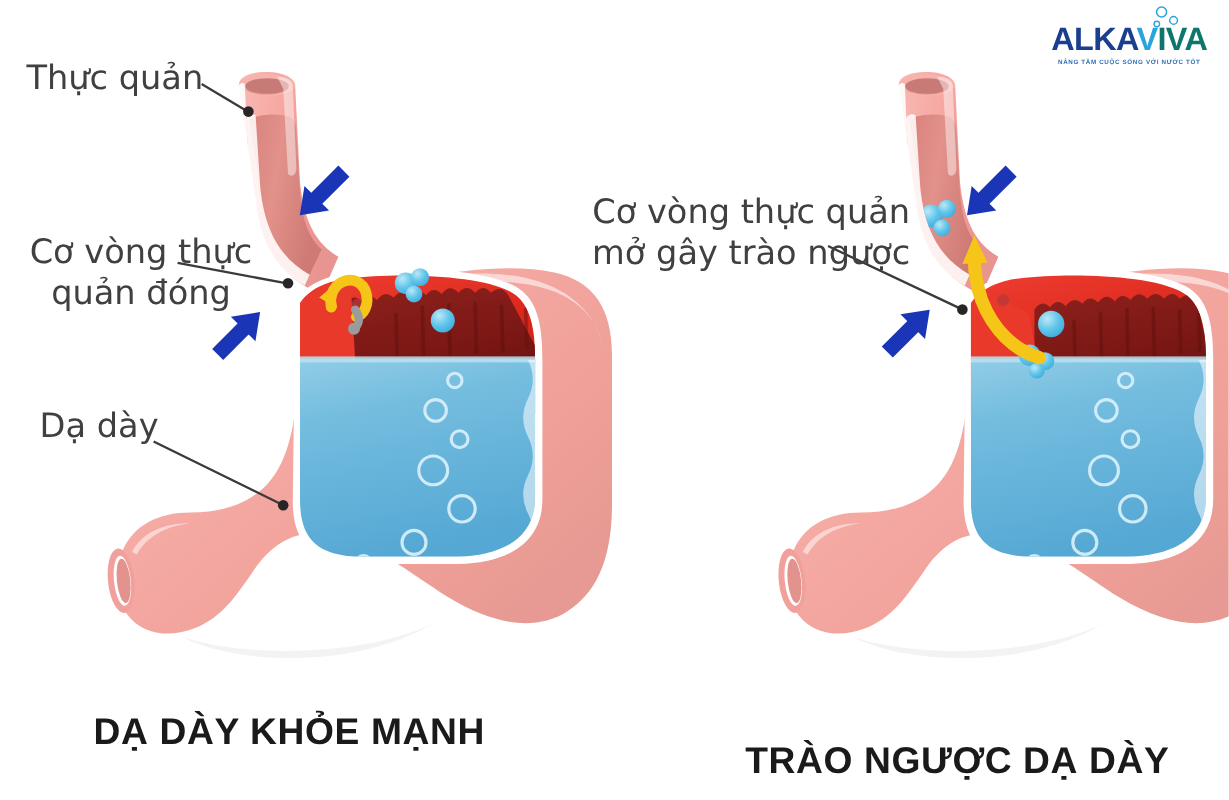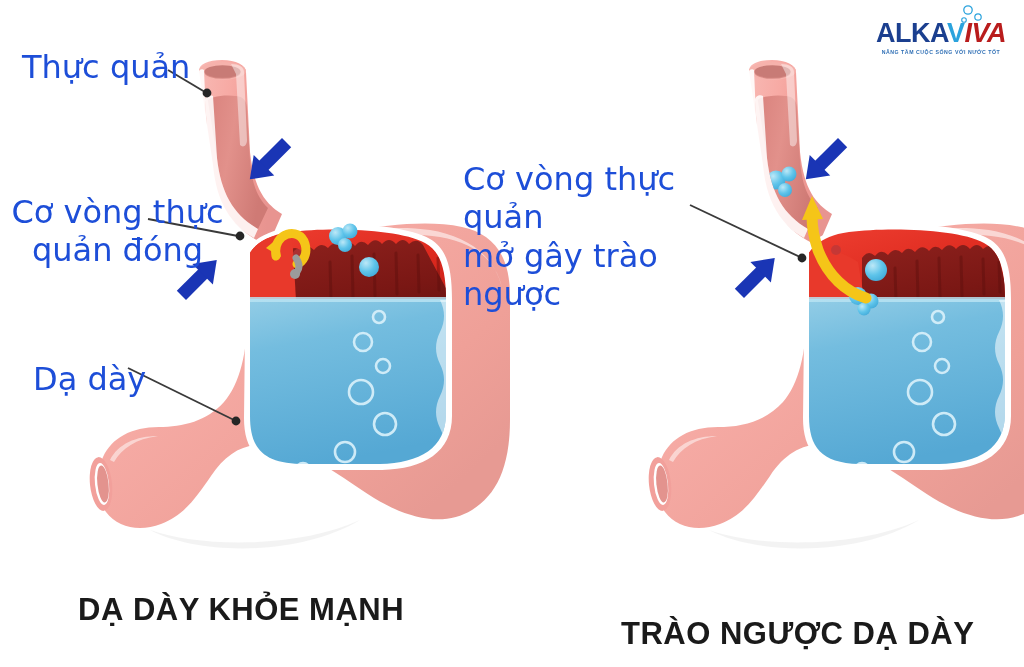--- a/index.html
+++ b/index.html
@@ -24,43 +24,43 @@
     font-weight:bold;
     font-size:27px;
     letter-spacing:-0.5px;
     line-height:1;
     position:relative;
     display:inline-block;
     white-space:nowrap;
   }
   .logo-alka{color:#1b3f8f;}
   .logo-v{color:#2ba3dd;}
-  .logo-iva{color:#b91c1c;font-style:italic;}
+  .logo-iva{color:#0f766e;}
   .logo-tag{
     font-size:5.2px;
     letter-spacing:0.55px;
     color:#2f6fb5;
     font-weight:bold;
     margin-top:2px;
     white-space:nowrap;
   }
 
   
   .lbl{
     position:absolute;
-    color:#1d4ed8;
-    font-size:32px;
+    color:#404040;
+    font-size:28px;
     line-height:1.2;
     font-family:"DejaVu Sans", sans-serif;
     white-space:pre-line;
   }
   .lbl-esophagus{left:22px; top:48px;}
   .lbl-sphincter-closed{left:10px; top:193px; width:215px; text-align:center;}
-  .lbl-stomach{left:33px; top:360px;}
-  .lbl-sphincter-open{left:463px; top:160px; width:300px; text-align:left;}
+  .lbl-stomach{left:33px; top:338px;}
+  .lbl-sphincter-open{left:476px; top:160px; width:300px; text-align:center;}
 
   .caption{
     position:absolute;
     color:#1a1a1a;
     font-size:31px;
     font-weight:bold;
     letter-spacing:0.5px;
     font-family:"Liberation Sans", sans-serif;
     white-space:nowrap;
   }

